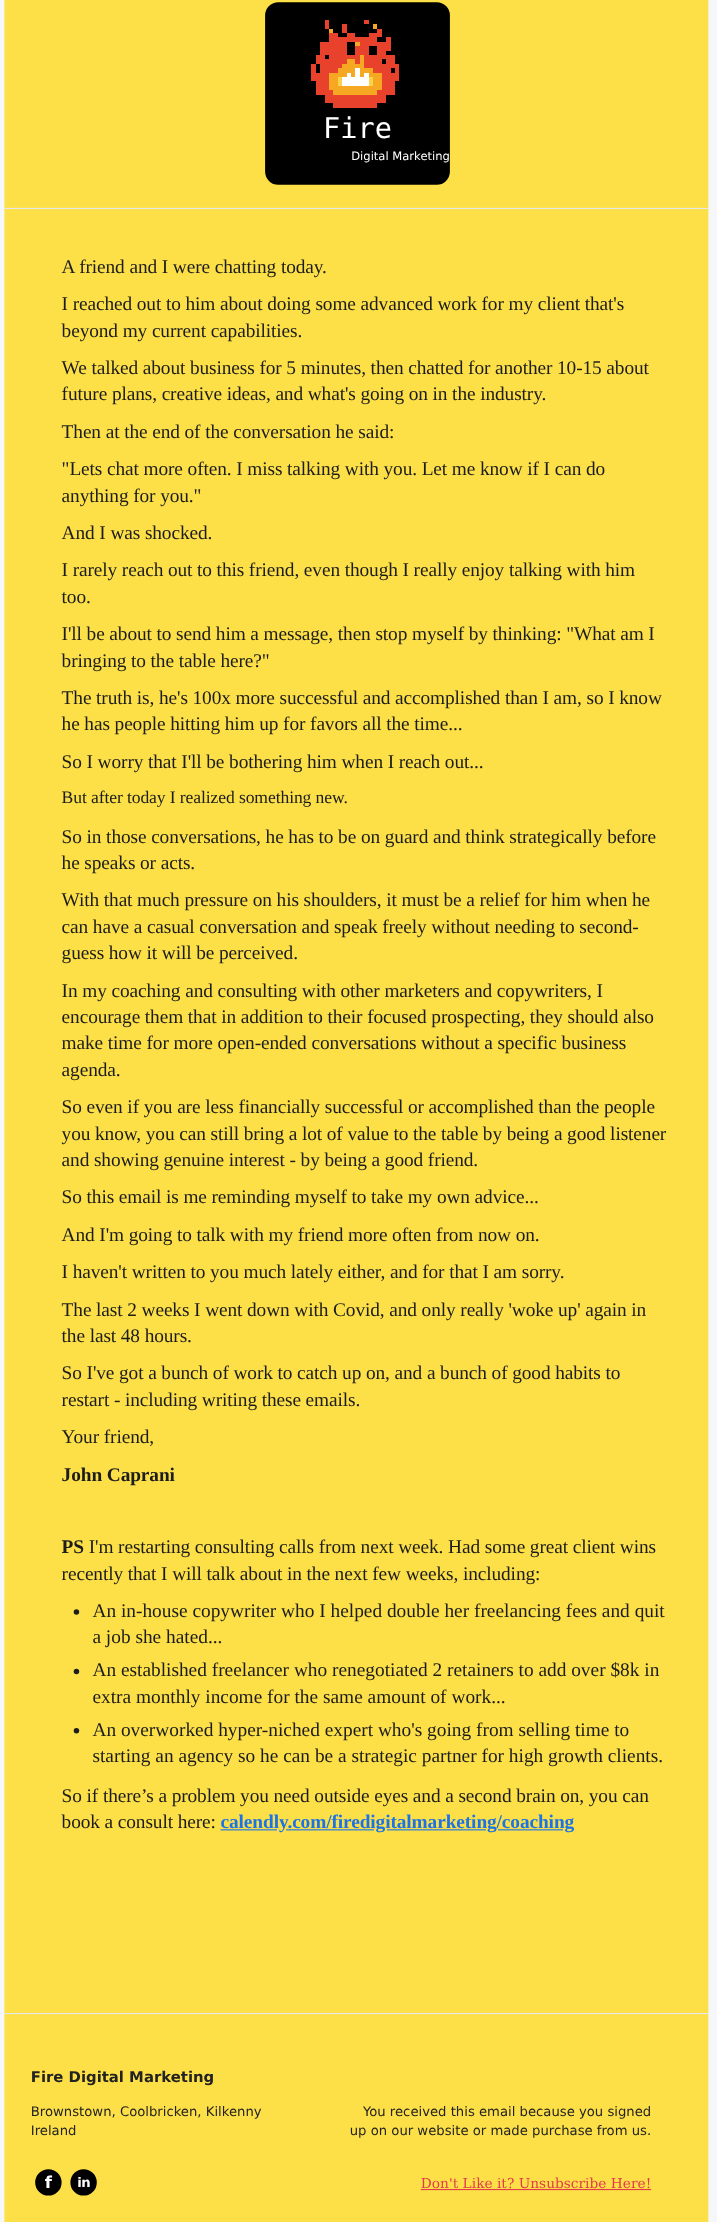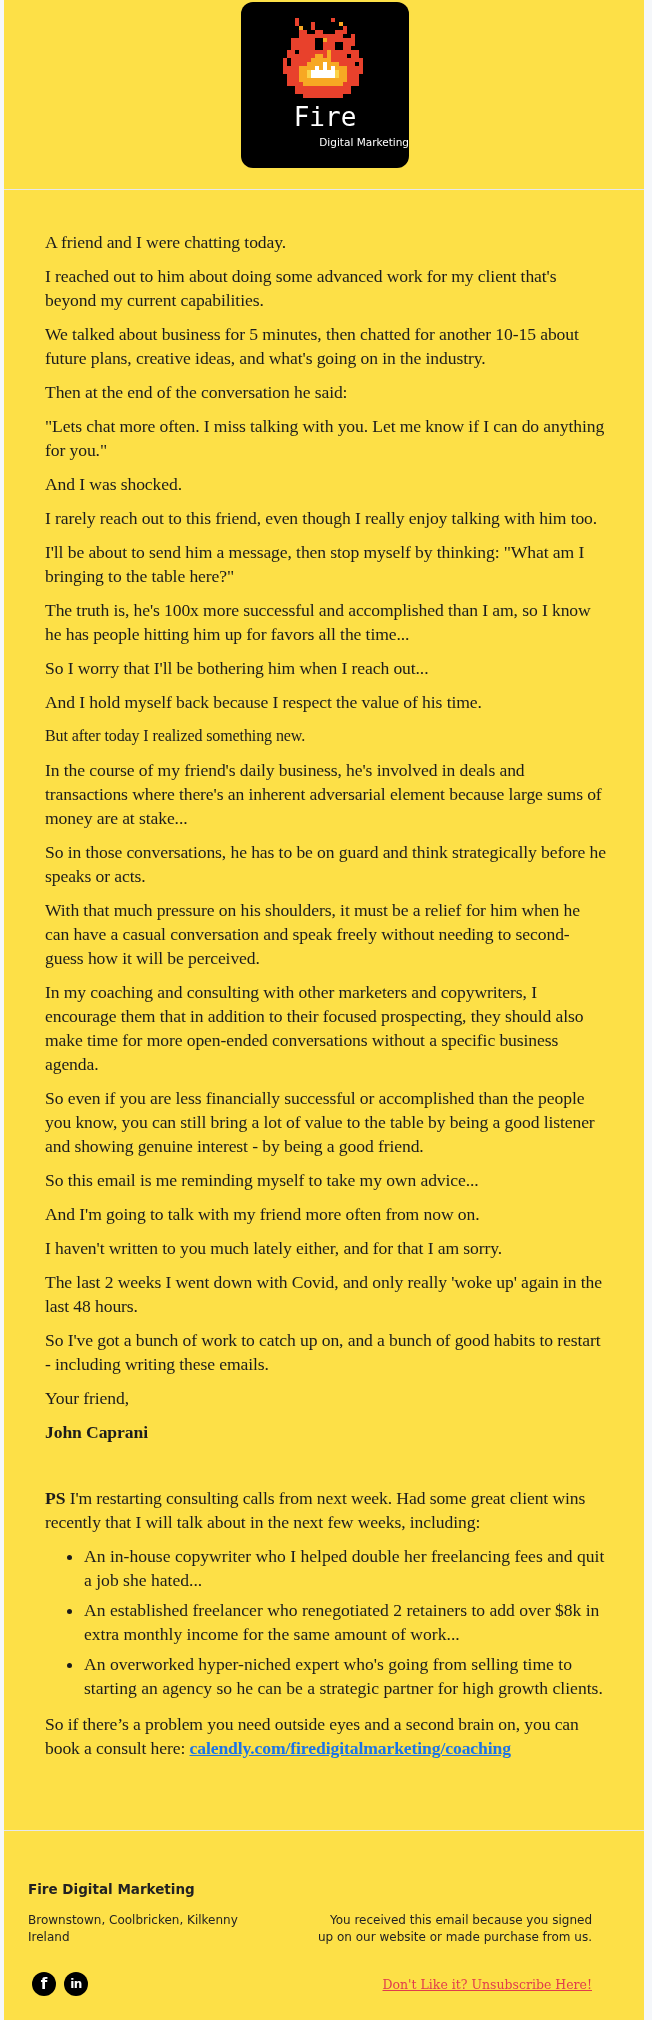--- a/index.html
+++ b/index.html
@@ -65,21 +65,21 @@
     position: absolute;
     left: 40px;
     top: 230px;
     width: 564px;
     font-family: "Liberation Serif", "DejaVu Serif", serif;
     font-size: 17.6px;
     line-height: 24px;
     color: #1c1c1c;
   }
   .content p {
-    margin: 0 0 10px 1px;
+    margin: 0 0 10px 12px;
     letter-spacing: -0.1px;
   }
   .content p.small { font-size: 16px; }
   .content .sign-name { font-weight: bold; margin-top: 10px; }
   .content .ps-gap { height: 32px; }
   .content ul {
     margin: 0 0 12px 0;
     padding-left: 40px;
   }
   .content li { margin: 0 0 6px 0; }
@@ -215,23 +215,21 @@
     <p>A friend and I were chatting today.</p>
     <p>I reached out to him about doing some advanced work for my client that's beyond my current capabilities.</p>
     <p>We talked about business for 5 minutes, then chatted for another 10-15 about future plans, creative ideas, and what's going on in the industry.</p>
     <p>Then at the end of the conversation he said:</p>
     <p>"Lets chat more often. I miss talking with you. Let me know if I can do anything for you."</p>
     <p>And I was shocked.</p>
     <p>I rarely reach out to this friend, even though I really enjoy talking with him too.</p>
     <p>I'll be about to send him a message, then stop myself by thinking: "What am I bringing to the table here?"</p>
     <p>The truth is, he's 100x more successful and accomplished than I am, so I know he has people hitting him up for favors all the time...</p>
     <p>So I worry that I'll be bothering him when I reach out...</p>
-    <p>And I hold myself back because I respect the value of his time.</p>
     <p class="small">But after today I realized something new.</p>
-    <p>In the course of my friend's daily business, he's involved in deals and transactions where there's an inherent adversarial element because large sums of money are at stake...</p>
     <p>So in those conversations, he has to be on guard and think strategically before he speaks or acts.</p>
     <p>With that much pressure on his shoulders, it must be a relief for him when he can have a casual conversation and speak freely without needing to second-guess how it will be perceived.</p>
     <p>In my coaching and consulting with other marketers and copywriters, I encourage them that in addition to their focused prospecting, they should also make time for more open-ended conversations without a specific business agenda.</p>
     <p>So even if you are less financially successful or accomplished than the people you know, you can still bring a lot of value to the table by being a good listener and showing genuine interest - by being a good friend.</p>
     <p>So this email is me reminding myself to take my own advice...</p>
     <p>And I'm going to talk with my friend more often from now on.</p>
     <p>I haven't written to you much lately either, and for that I am sorry.</p>
     <p>The last 2 weeks I went down with Covid, and only really 'woke up' again in the last 48 hours.</p>
     <p>So I've got a bunch of work to catch up on, and a bunch of good habits to restart - including writing these emails.</p>
     <p>Your friend,</p>

